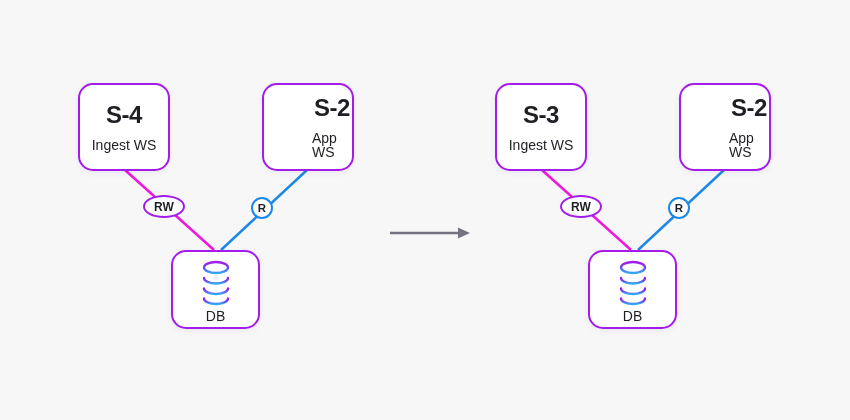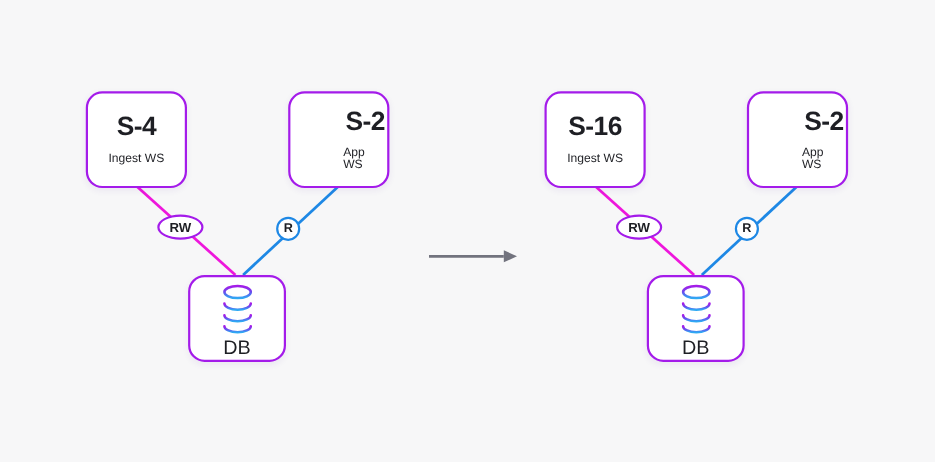--- a/index.html
+++ b/index.html
@@ -49,35 +49,35 @@
   .node-ingest { left: 18px; }
   .node-app    { left: 202px; padding-left: 48px; }
   .node-title {
     font-size: 24px;
     font-weight: 700;
     color: #1E1F24;
     line-height: 1;
     letter-spacing: -0.5px;
   }
   .node-subtitle {
-    font-size: 11px;
+    font-size: 14px;
     font-weight: 500;
     color: #1E1F24;
     line-height: 1;
   }
   .node-db {
     left: 111px;
     top: 167px;
     width: 89px;
     height: 79px;
     gap: 3px;
     padding-top: 4px;
   }
   .db-label {
-    font-size: 18px;
+    font-size: 14px;
     font-weight: 500;
     color: #1E1F24;
     line-height: 1;
     text-align: right;
   }
   .badge {
     position: absolute;
     background: #FFFFFF;
     box-sizing: border-box;
     display: flex;
@@ -159,21 +159,21 @@
     <line x1="0" y1="7" x2="68" y2="7" stroke="#72737E" stroke-width="2.5"></line>
     <polygon points="68,1.5 80,7 68,12.5" fill="#72737E"></polygon>
   </svg>
 
   <div class="cluster cluster-after">
     <svg class="edges-svg" viewBox="0 0 311 250">
       <line x1="65" y1="87" x2="154" y2="167" stroke="#EE17DC" stroke-width="2.5"></line>
       <line x1="247" y1="87" x2="161" y2="167" stroke="#1E88E5" stroke-width="2.5"></line>
     </svg>
     <div class="node node-server node-ingest">
-      <div class="node-title">S-16</div>
+      <div class="node-title">S-3</div>
       <div class="node-subtitle">Ingest WS</div>
     </div>
     <div class="node node-server node-app">
       <div class="node-title">S-2</div>
       <div class="node-subtitle">App WS</div>
     </div>
     <div class="node node-db">
       <svg width="36" height="46" viewBox="0 0 36 46">
         <defs>
           <linearGradient id="dbgrad-b" x1="0" y1="0" x2="0" y2="1">

